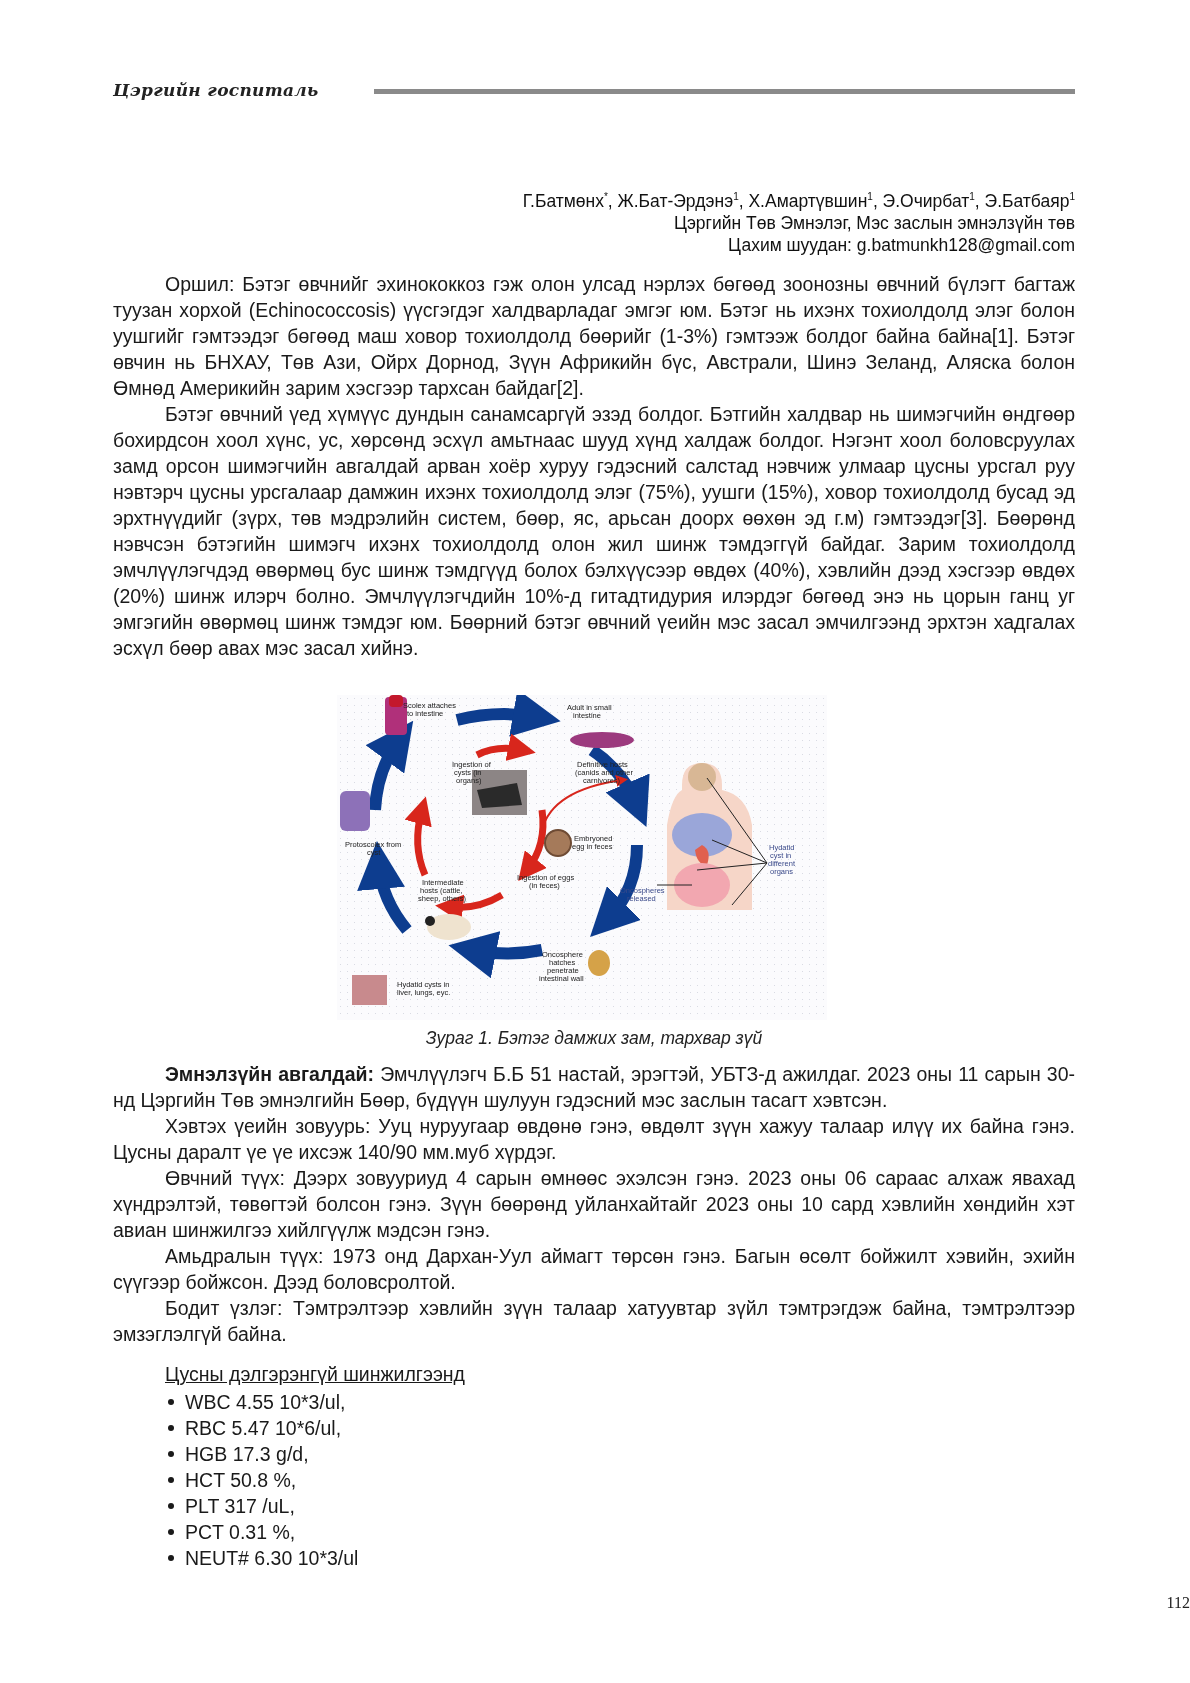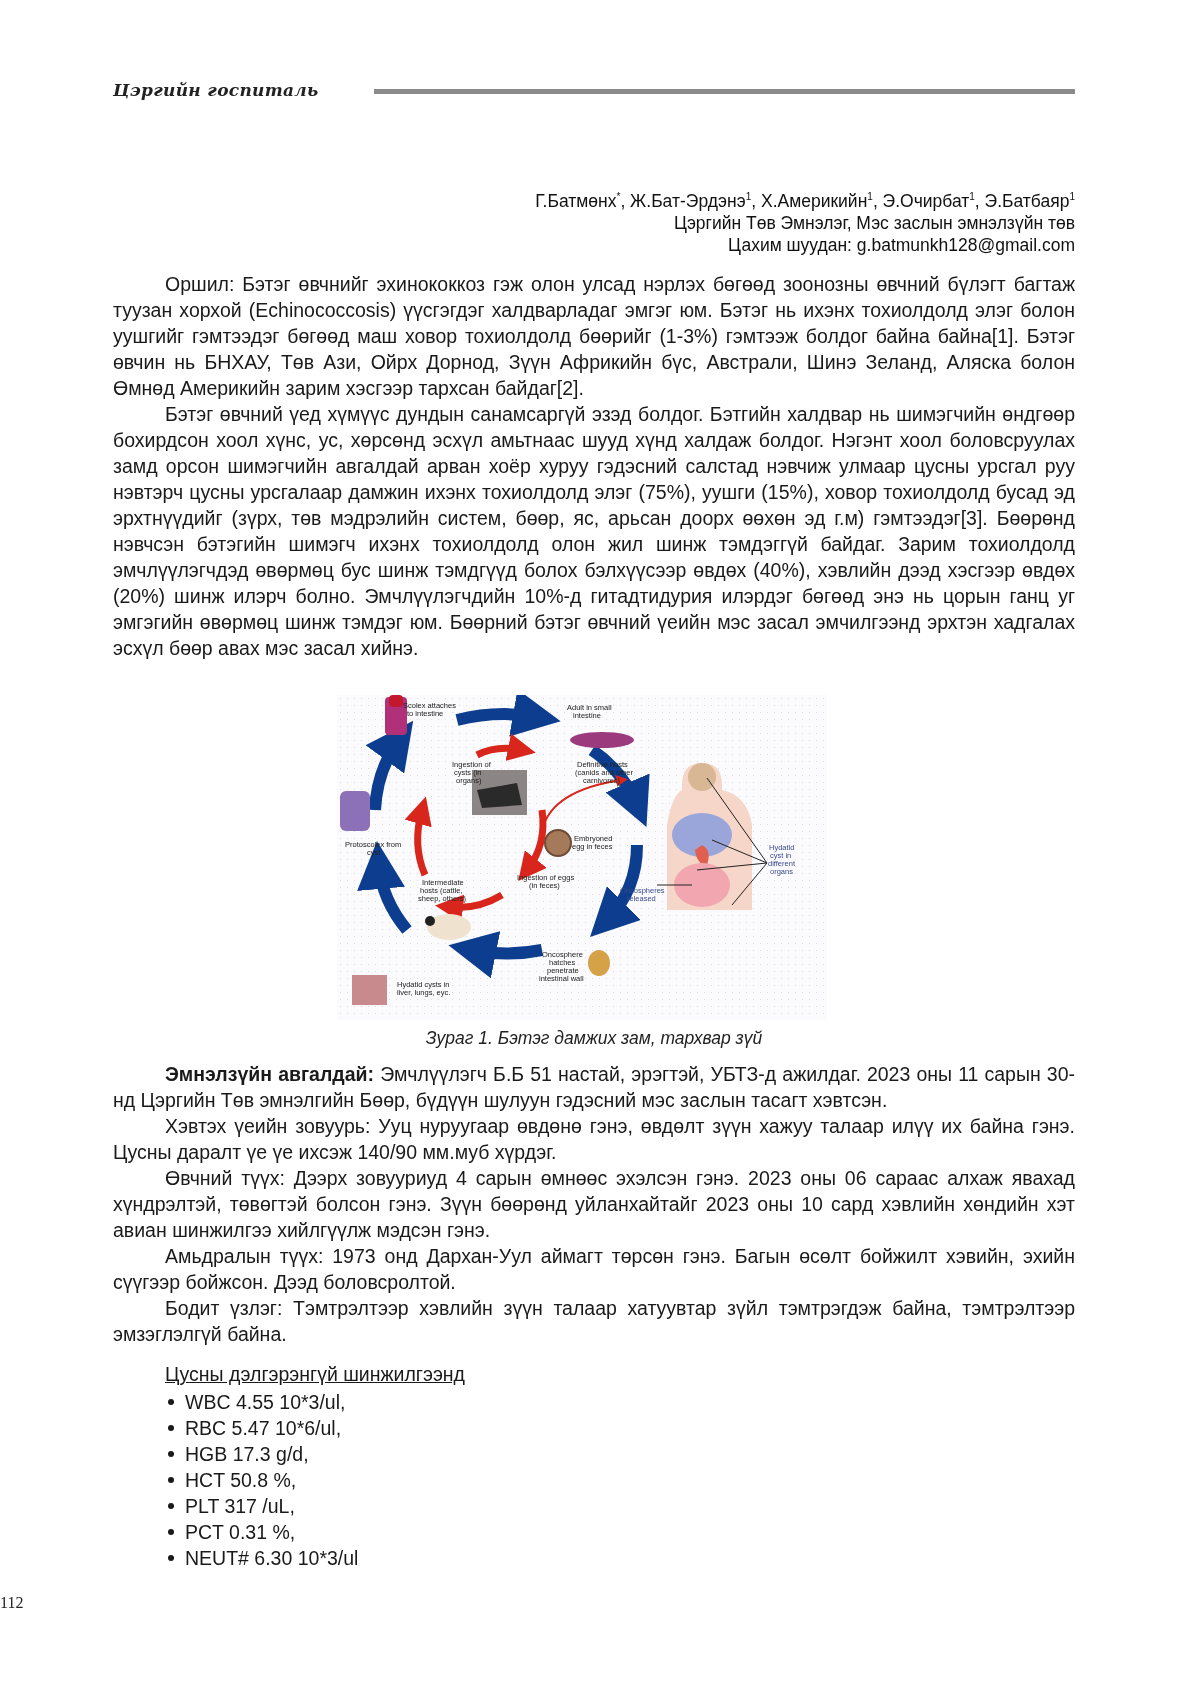--- a/index.html
+++ b/index.html
@@ -19,38 +19,38 @@
   .figure { position:absolute; left:337px; top:695px; width:490px; height:325px; background-color:#fbfbfd;
     background-image: radial-gradient(#d9dbe3 0.8px, transparent 0.9px); background-size:7px 7px; }
   .figure svg { position:absolute; left:0; top:0; width:490px; height:325px; }
   .flabel { font-family:"Liberation Sans", sans-serif; font-size:7.5px; fill:#222; }
   .flabel-blue { font-family:"Liberation Sans", sans-serif; font-size:7.5px; fill:#3b4a8a; }
   .caption { position:absolute; left:113px; top:1028px; width:962px; text-align:center; font-family:"Liberation Sans", sans-serif; font-style:italic; font-size:17.5px; color:#222; }
   .labs-title { position:absolute; left:165px; top:1363px; font-family:"Liberation Sans", sans-serif; font-size:19.5px; text-decoration:underline; color:#1a1a1a; }
   .labs { position:absolute; left:165px; top:1389px; margin:0; padding:0; list-style:none; font-family:"Liberation Sans", sans-serif; font-size:19.5px; line-height:26px; }
   .labs li { position:relative; padding-left:20px; }
   .labs li::before { content:""; position:absolute; left:3px; top:10px; width:6px; height:6px; background:#1a1a1a; border-radius:50%; }
-  .page-number { position:absolute; left:0; top:1594px; width:1190px; text-align:left; font-family:"Liberation Serif", serif; font-size:16px; color:#222; }
+  .page-number { position:absolute; left:0; top:1594px; width:1190px; text-align:right; font-family:"Liberation Serif", serif; font-size:16px; color:#222; }
 </style>
 </head>
 <body>
 
 <div class="page">
 
   <div class="running-head">
     <span class="journal">Цэргийн госпиталь</span>
     <span class="rule"></span>
   </div>
 
 
   <div class="authors">
     <div>
       <span>Г.Батмөнх</span><sup>*</sup>,
       <span>Ж.Бат-Эрдэнэ</span><sup>1</sup>,
-      <span>Х.Америкийн</span><sup>1</sup>,
+      <span>Х.Амартүвшин</span><sup>1</sup>,
       <span>Э.Очирбат</span><sup>1</sup>,
       <span>Э.Батбаяр</span><sup>1</sup>
     </div>
     <div>Цэргийн Төв Эмнэлэг, Мэс заслын эмнэлзүйн төв</div>
     <div>Цахим шуудан: g.batmunkh128@gmail.com</div>
   </div>
 
   <div class="body-text intro">
     <p>Оршил: Бэтэг өвчнийг эхинококкоз гэж олон улсад нэрлэх бөгөөд зоонозны өвчний бүлэгт багтаж туузан хорхой (Echinococcosis) үүсгэгдэг халдварладаг эмгэг юм. Бэтэг нь ихэнх тохиолдолд элэг болон уушгийг гэмтээдэг бөгөөд маш ховор тохиолдолд бөөрийг (1-3%) гэмтээж болдог байна байна[1]. Бэтэг өвчин нь  БНХАУ, Төв Ази, Ойрх Дорнод, Зүүн Африкийн бүс, Австрали, Шинэ Зеланд, Аляска болон Өмнөд Америкийн зарим хэсгээр тархсан байдаг[2].</p>
     <p>Бэтэг өвчний үед хүмүүс дундын санамсаргүй эзэд болдог. Бэтгийн халдвар нь шимэгчийн өндгөөр бохирдсон хоол хүнс, ус, хөрсөнд эсхүл амьтнаас шууд хүнд халдаж болдог. Нэгэнт хоол боловсруулах замд орсон шимэгчийн авгалдай арван хоёр хуруу гэдэсний салстад нэвчиж улмаар цусны урсгал руу нэвтэрч цусны урсгалаар дамжин ихэнх тохиолдолд элэг (75%), уушги (15%), ховор тохиолдолд бусад эд эрхтнүүдийг (зүрх, төв мэдрэлийн систем, бөөр, яс, арьсан доорх өөхөн эд г.м) гэмтээдэг[3]. Бөөрөнд нэвчсэн бэтэгийн шимэгч ихэнх тохиолдолд олон жил шинж тэмдэггүй байдаг. Зарим тохиолдолд эмчлүүлэгчдэд өвөрмөц бус шинж тэмдгүүд болох бэлхүүсээр өвдөх (40%), хэвлийн дээд хэсгээр өвдөх (20%) шинж илэрч болно. Эмчлүүлэгчдийн 10%-д гитадтидурия илэрдэг бөгөөд энэ нь цорын ганц уг эмгэгийн өвөрмөц шинж тэмдэг юм. Бөөрний бэтэг өвчний үеийн мэс засал эмчилгээнд эрхтэн хадгалах эсхүл бөөр авах мэс засал хийнэ.</p>

